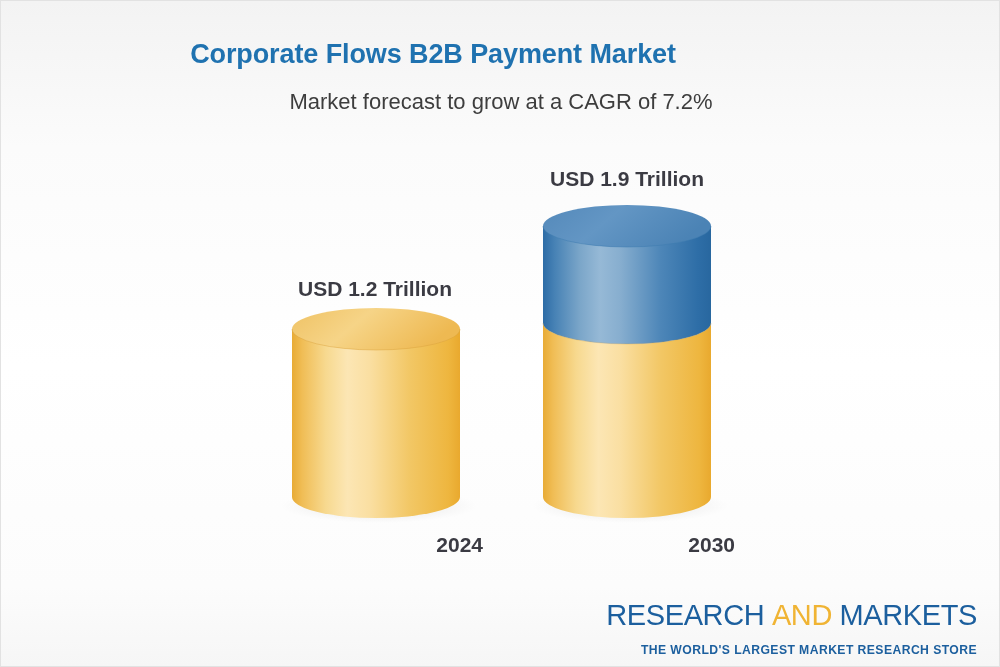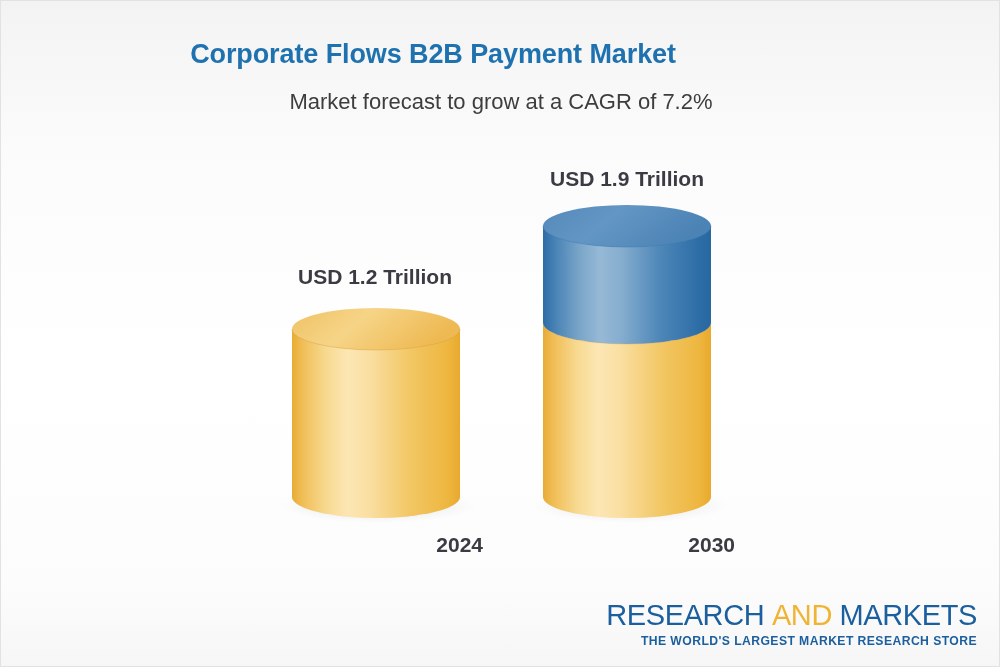--- a/index.html
+++ b/index.html
@@ -58,21 +58,21 @@
 
   
   .value-label {
     position: absolute;
     font-size: 21px;
     font-weight: bold;
     color: #3b3b43;
     text-align: center;
     white-space: nowrap;
   }
-  .value-label.v2024 { left: 266px; top: 264px; width: 216px; text-align: center; }
+  .value-label.v2024 { left: 266px; top: 276px; width: 216px; text-align: center; }
   .value-label.v2030 { left: 518px; top: 166px; width: 216px; }
 
   
   .cat-label {
     position: absolute;
     font-size: 21px;
     font-weight: bold;
     color: #3b3b43;
     text-align: right;
     white-space: nowrap;
@@ -99,21 +99,21 @@
   }
   .logo-main {
     font-size: 29px;
     font-weight: normal;
     letter-spacing: -0.4px;
     white-space: nowrap;
   }
   .logo-word-blue   { color: #1c5f9e; }
   .logo-word-yellow { color: #f0b434; }
   .logo-tag {
-    margin-top: 5px;
+    margin-top: 14px;
     font-size: 12.2px;
     font-weight: bold;
     color: #1c5f9e;
     letter-spacing: 0.42px;
     white-space: nowrap;
   }
 </style>
 </head>
 <body>
 

